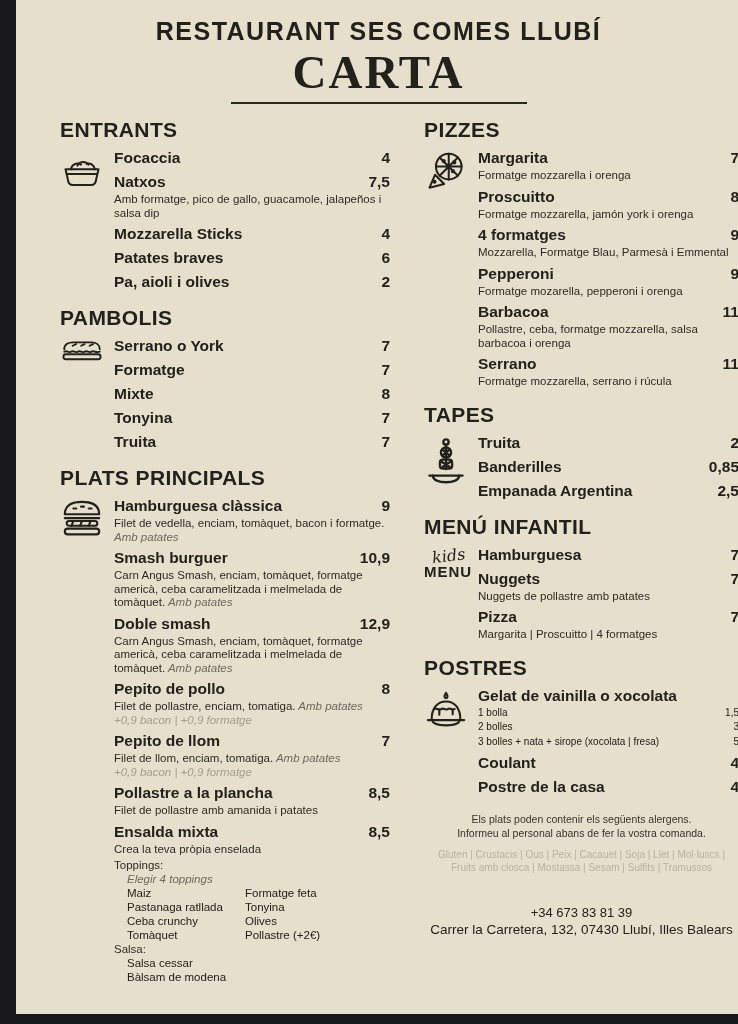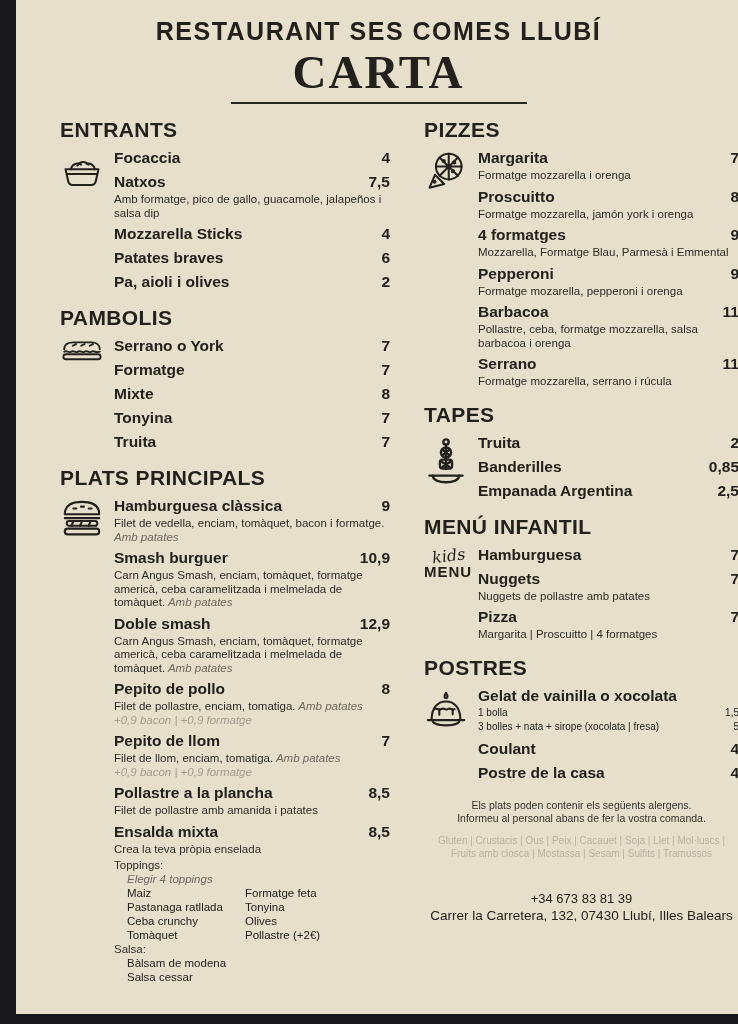--- a/index.html
+++ b/index.html
@@ -235,22 +235,22 @@
                     <div class="topping">Pastanaga ratllada</div>
                     <div class="topping">Ceba crunchy</div>
                     <div class="topping">Tomàquet</div>
                     <div class="topping">Formatge feta</div>
                     <div class="topping">Tonyina</div>
                     <div class="topping">Olives</div>
                     <div class="topping">Pollastre (+2€)</div>
                   </div>
                   <div class="builder-label">Salsa:</div>
                   <div class="salsa-list">
+                    <div class="salsa">Salsa cessar</div>
                     <div class="salsa">Bàlsam de modena</div>
-                    <div class="salsa">Salsa cessar</div>
                   </div>
                 </div>
               </div>
             </div>
           </div>
         </section>
       </div>
     <div class="col col-right" id="col-right">
       <div id="right-sections">
           <section class="menu-section">
@@ -397,20 +397,24 @@
               <div class="items">
                 <div class="item">
                   <div class="item-row">
                     <span class="item-name">Gelat de vainilla o xocolata</span>
                   </div>
                   <div class="option-row">
                     <span class="option-label">1 bolla</span>
                     <span class="option-price">1,5</span>
                   </div>
                   <div class="option-row">
+                    <span class="option-label">2 bolles</span>
+                    <span class="option-price">3</span>
+                  </div>
+                  <div class="option-row">
                     <span class="option-label">3 bolles + nata + sirope (xocolata | fresa)</span>
                     <span class="option-price">5</span>
                   </div>
                 </div>
                 <div class="item">
                   <div class="item-row">
                     <span class="item-name">Coulant</span>
                     <span class="item-price">4</span>
                   </div>
                 </div>

